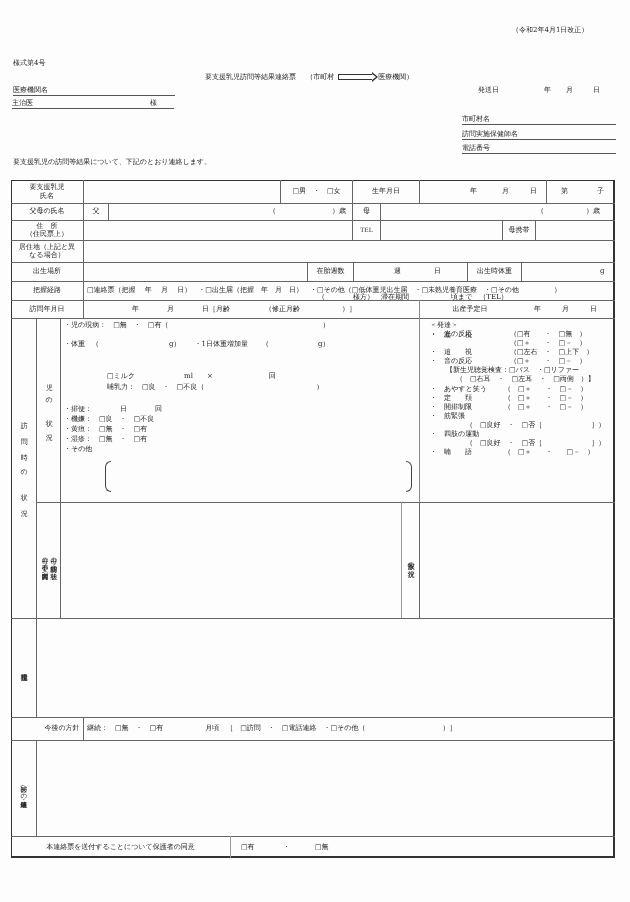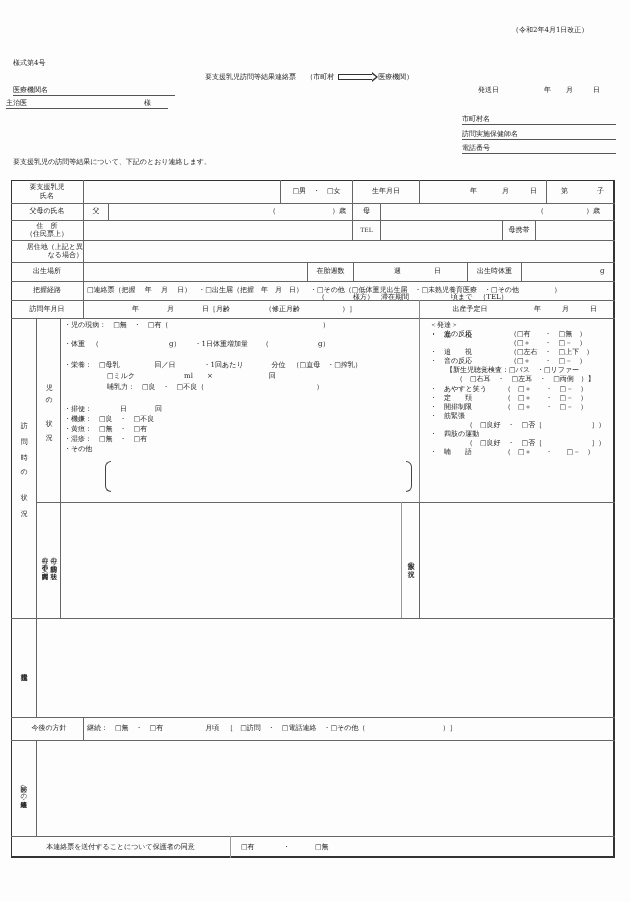--- a/index.html
+++ b/index.html
@@ -27,21 +27,21 @@
 <div class="abs" style="left:13px; top:59px;">様式第4号</div>
 
 <div class="abs" style="left:205px; top:73px;">
   <span>要支援乳児訪問等結果連絡票</span>
   <span style="margin-left:8px;">（市町村</span><span class="arrow"></span><span style="margin-left:5px;">医療機関）</span>
 </div>
 
 <div class="abs uline" style="left:13px; top:86px; width:162px; height:10px;">
   <span>医療機関名</span>
 </div>
-<div class="abs uline" style="left:6px; top:99px; width:162px; height:10px;">
+<div class="abs uline" style="left:12px; top:99px; width:162px; height:10px;">
   <span>主治医</span>
   <span style="position:absolute; left:138px;">様</span>
 </div>
 
 <div class="abs" style="left:478px; top:86px;">
   <span>発送日</span>
   <span style="position:absolute; left:66px;">年</span>
   <span style="position:absolute; left:88px;">月</span>
   <span style="position:absolute; left:115px;">日</span>
 </div>
@@ -126,21 +126,21 @@
 <div class="cell" style="left:11px; top:220px; width:72px; height:20px; flex-direction:column;">
   <span>住　所</span>
   <span>（住民票上）</span>
 </div>
 <div class="cell" style="left:84px; top:220px; width:268px; height:20px;"></div>
 <div class="cell" style="left:353px; top:220px; width:27px; height:20px; font-size:6px;">TEL</div>
 <div class="cell" style="left:381px; top:220px; width:121px; height:20px;"></div>
 <div class="cell" style="left:503px; top:220px; width:32px; height:20px;">母携帯</div>
 <div class="cell" style="left:536px; top:220px; width:79px; height:20px;"></div>
 
-<div class="cell" style="left:11px; top:240px; width:72px; height:22px; flex-direction:column;align-items:flex-end;">
+<div class="cell" style="left:11px; top:240px; width:72px; height:22px; flex-direction:column;">
   <span>居住地（上記と異</span>
   <span>なる場合）</span>
 </div>
 <div class="cell" style="left:84px; top:240px; width:531px; height:22px;margin-top:46px;">
   <span class="t" style="left:234px;">（　　　　様方）　滞在期間　　　　　　頃まで　（TEL）</span>
 </div>
 
 <div class="cell" style="left:11px; top:262px; width:72px; height:19px;">出生場所</div>
 <div class="cell" style="left:84px; top:262px; width:223px; height:19px;"></div>
 <div class="cell" style="left:308px; top:262px; width:45px; height:19px;">在胎週数</div>
@@ -170,21 +170,20 @@
 <div class="cell" style="left:11px; top:318px; width:25px; height:300px; flex-direction:column; justify-content:center;">
   <span class="vert" style="letter-spacing:16px;">訪問時の状況</span>
 </div>
 <div class="cell" style="left:37px; top:318px; width:23px; height:184px;">
   <span class="vert" style="letter-spacing:14px;">児の状況</span>
 </div>
 
 <div style="position:absolute; left:61px; top:319px; width:358px; height:183px;">
   <div class="t" style="left:3px; top:2px;">・児の現病：　□無　・　□有（　　　　　　　　　　　　　　　　　　　　　　）</div>
   <div class="t" style="left:3px; top:21px;">・体重　（　　　　　　　　　　g）　　・1日体重増加量　　（　　　　　　　g）</div>
-  <div class="t" style="left:3px; top:42px;">・栄養：　□母乳　　　　　回／日　　　　・1回あたり　　　　分位　（□直母　・□搾乳）</div>
   <div class="t" style="left:46px; top:53px;">□ミルク　　　　　　　ml　　×　　　　　　　　回</div>
   <div class="t" style="left:46px; top:64px;">哺乳力：　□良　・　□不良（　　　　　　　　　　　　　　　　）</div>
   <div class="t" style="left:3px; top:86px;">・排便：　　　　日　　　　回</div>
   <div class="t" style="left:3px; top:96px;">・機嫌：　□良　・　□不良</div>
   <div class="t" style="left:3px; top:106px;">・黄疸：　□無　・　□有</div>
   <div class="t" style="left:3px; top:116px;">・湿疹：　□無　・　□有</div>
   <div class="t" style="left:3px; top:126px;">・その他</div>
   <div class="brk-l" style="left:44px; top:142px; height:31px;"></div>
   <div class="brk-r" style="left:345px; top:142px; height:31px;"></div>
 </div>
@@ -223,21 +222,21 @@
 <div class="cell" style="left:402px; top:503px; width:17px; height:115px;">
   <span class="vert">家族の状況</span>
 </div>
 <div style="position:absolute; left:420px; top:503px; width:195px; height:115px;"></div>
 
 <div class="cell" style="left:11px; top:619px; width:25px; height:98px;">
   <span class="vert">指導状況</span>
 </div>
 <div style="position:absolute; left:37px; top:619px; width:578px; height:98px;"></div>
 
-<div class="cell" style="left:13px; top:717px; width:72px; height:23px;text-align:center;">今後の方針</div>
+<div class="cell" style="left:26px; top:717px; width:72px; height:23px;text-align:center;">今後の方針</div>
 <div class="cell" style="left:84px; top:717px; width:531px; height:23px; justify-content:flex-start; padding-left:3px;">
   <span>継続：　□無　・　□有　　　　　　月頃　［　□訪問　・　□電話連絡　・□その他（　　　　　　　　　　　）］</span>
 </div>
 
 <div class="cell" style="left:11px; top:741px; width:25px; height:95px;">
   <span class="vert" style="font-size:6.5px; line-height:1;">医師への連絡・依頼</span>
 </div>
 <div style="position:absolute; left:37px; top:741px; width:578px; height:95px;"></div>
 
 <div class="cell" style="left:11px; top:836px; width:219px; height:22px;">本連絡票を送付することについて保護者の同意</div>

